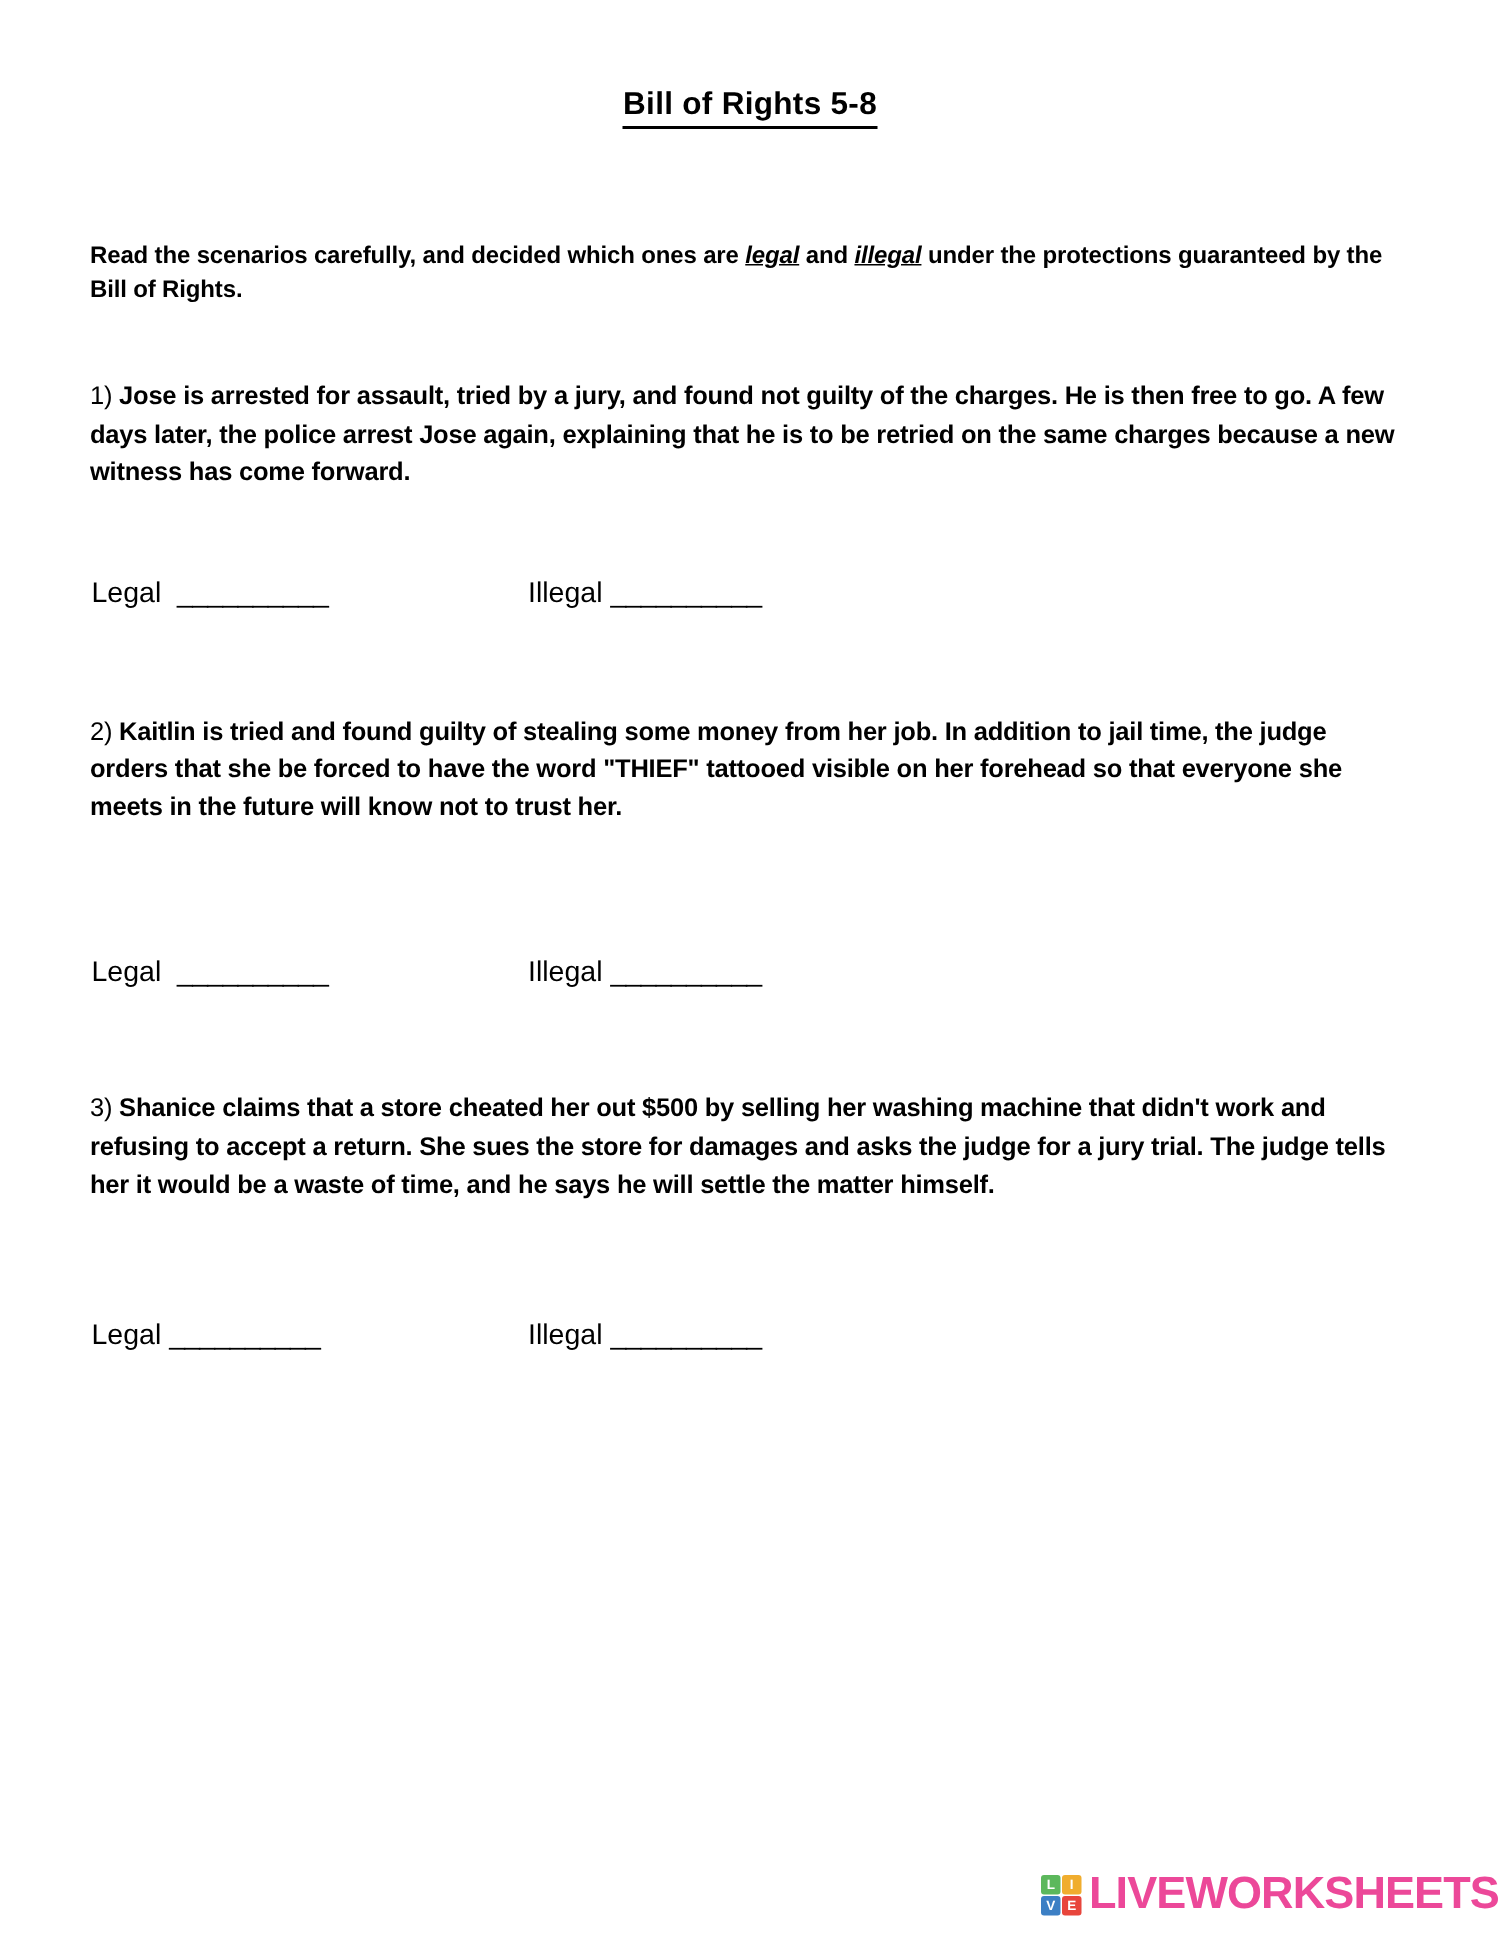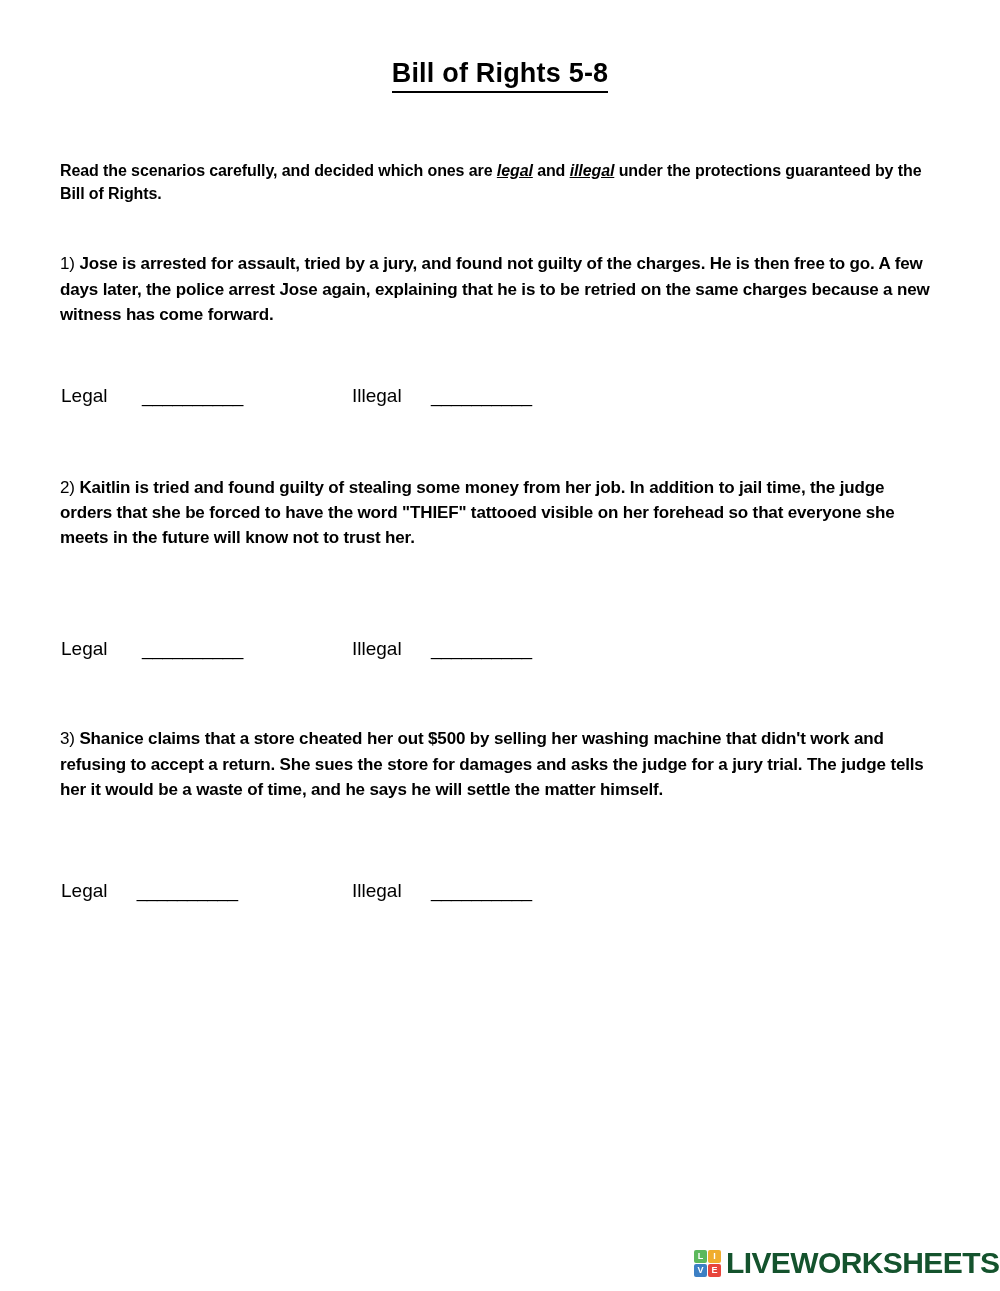--- a/index.html
+++ b/index.html
@@ -26,21 +26,21 @@
   
   .title-wrap {
     position: absolute;
     top: 58px;
     left: 0;
     width: 1000px;
     text-align: center;
   }
   .title {
     display: inline-block;
-    font-size: 27px;
+    font-size: 21px;
     font-weight: bold;
     letter-spacing: 0.2px;
     border-bottom: 2.5px solid #000;
     padding-bottom: 2px;
     line-height: 1.15;
   }
 
   
   .content {
     position: absolute;
@@ -89,21 +89,20 @@
   }
   .answer-row .opt-illegal {
     position: absolute;
     left: 292px;
     top: 0;
     white-space: pre;
     text-align: right;
   }
   .blankline {
     letter-spacing: -0.5px;
-    margin-left: 24px;
   }
 
   
   .gap-q1-ans { height: 58px; }
   .gap-ans-q2 { height: 60px; }
   .gap-q2-ans { height: 88px; }
   .gap-ans-q3 { height: 58px; }
   .gap-q3-ans { height: 78px; }
 
   
@@ -180,16 +179,16 @@
 
   </div>
 
   <div class="lw-logo">
     <span class="lw-mark">
       <span class="lw-tile" style="background: rgb(92, 184, 92);">L</span>
       <span class="lw-tile" style="background: rgb(240, 173, 46);">I</span>
       <span class="lw-tile" style="background: rgb(60, 127, 196);">V</span>
       <span class="lw-tile" style="background: rgb(232, 69, 60);">E</span>
     </span>
-    <span class="lw-word" style="color: #14532d;">LIVEWORKSHEETS</span>
+    <span class="lw-word" style="color: #ec4899;">LIVEWORKSHEETS</span>
   </div>
 
 </div>
 
 </body></html>

